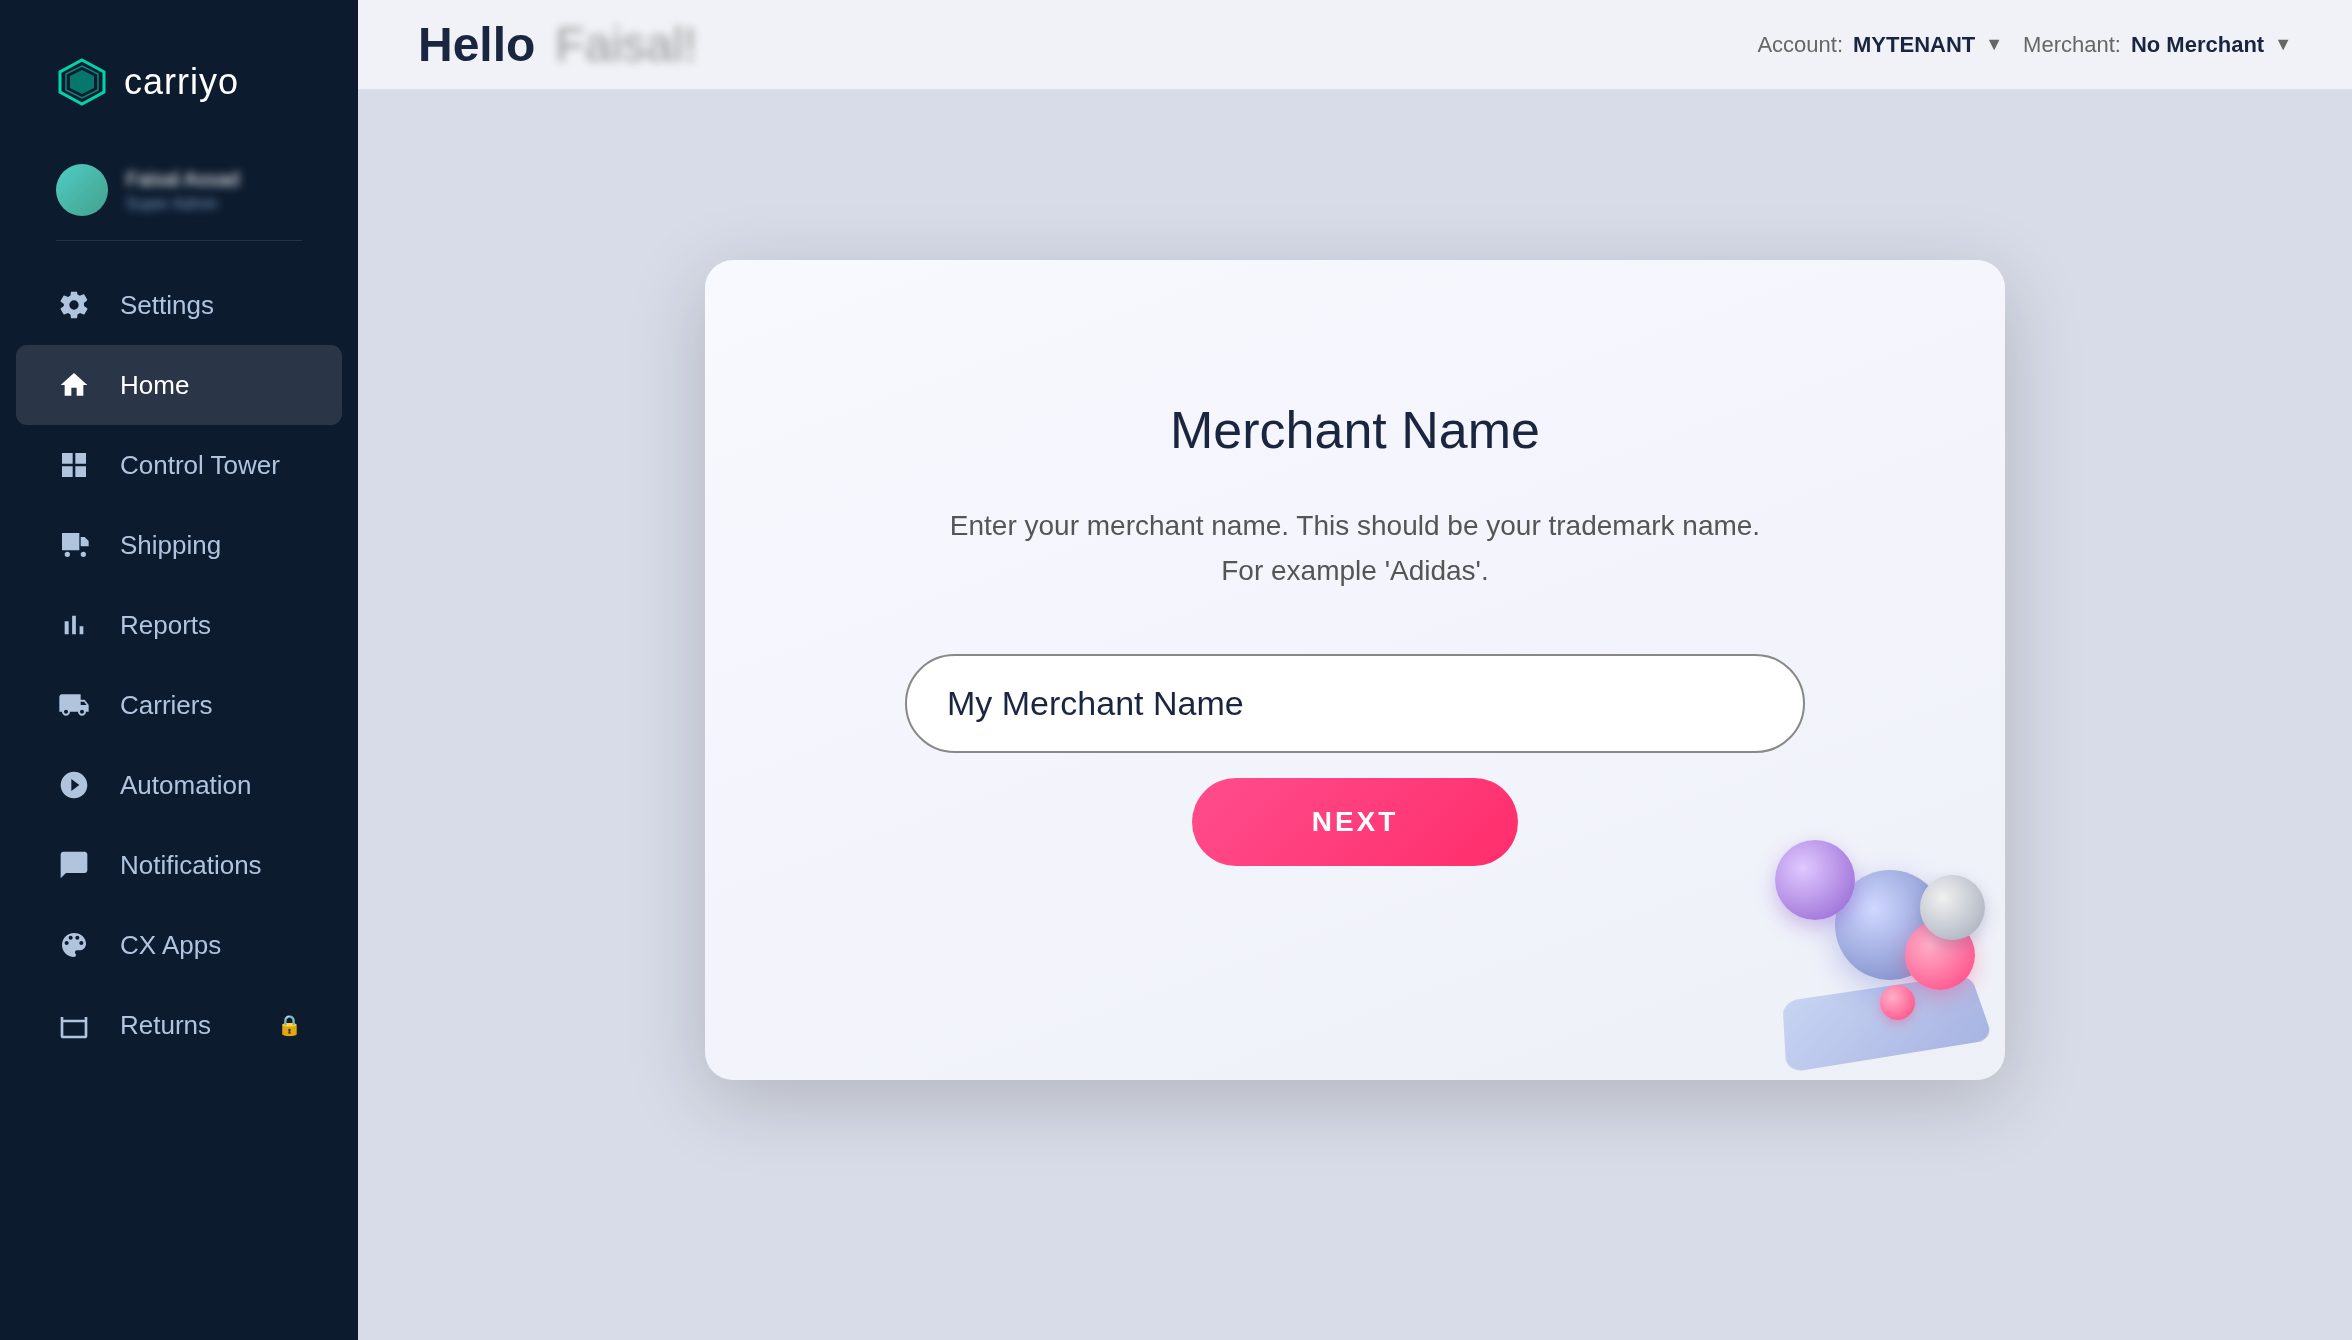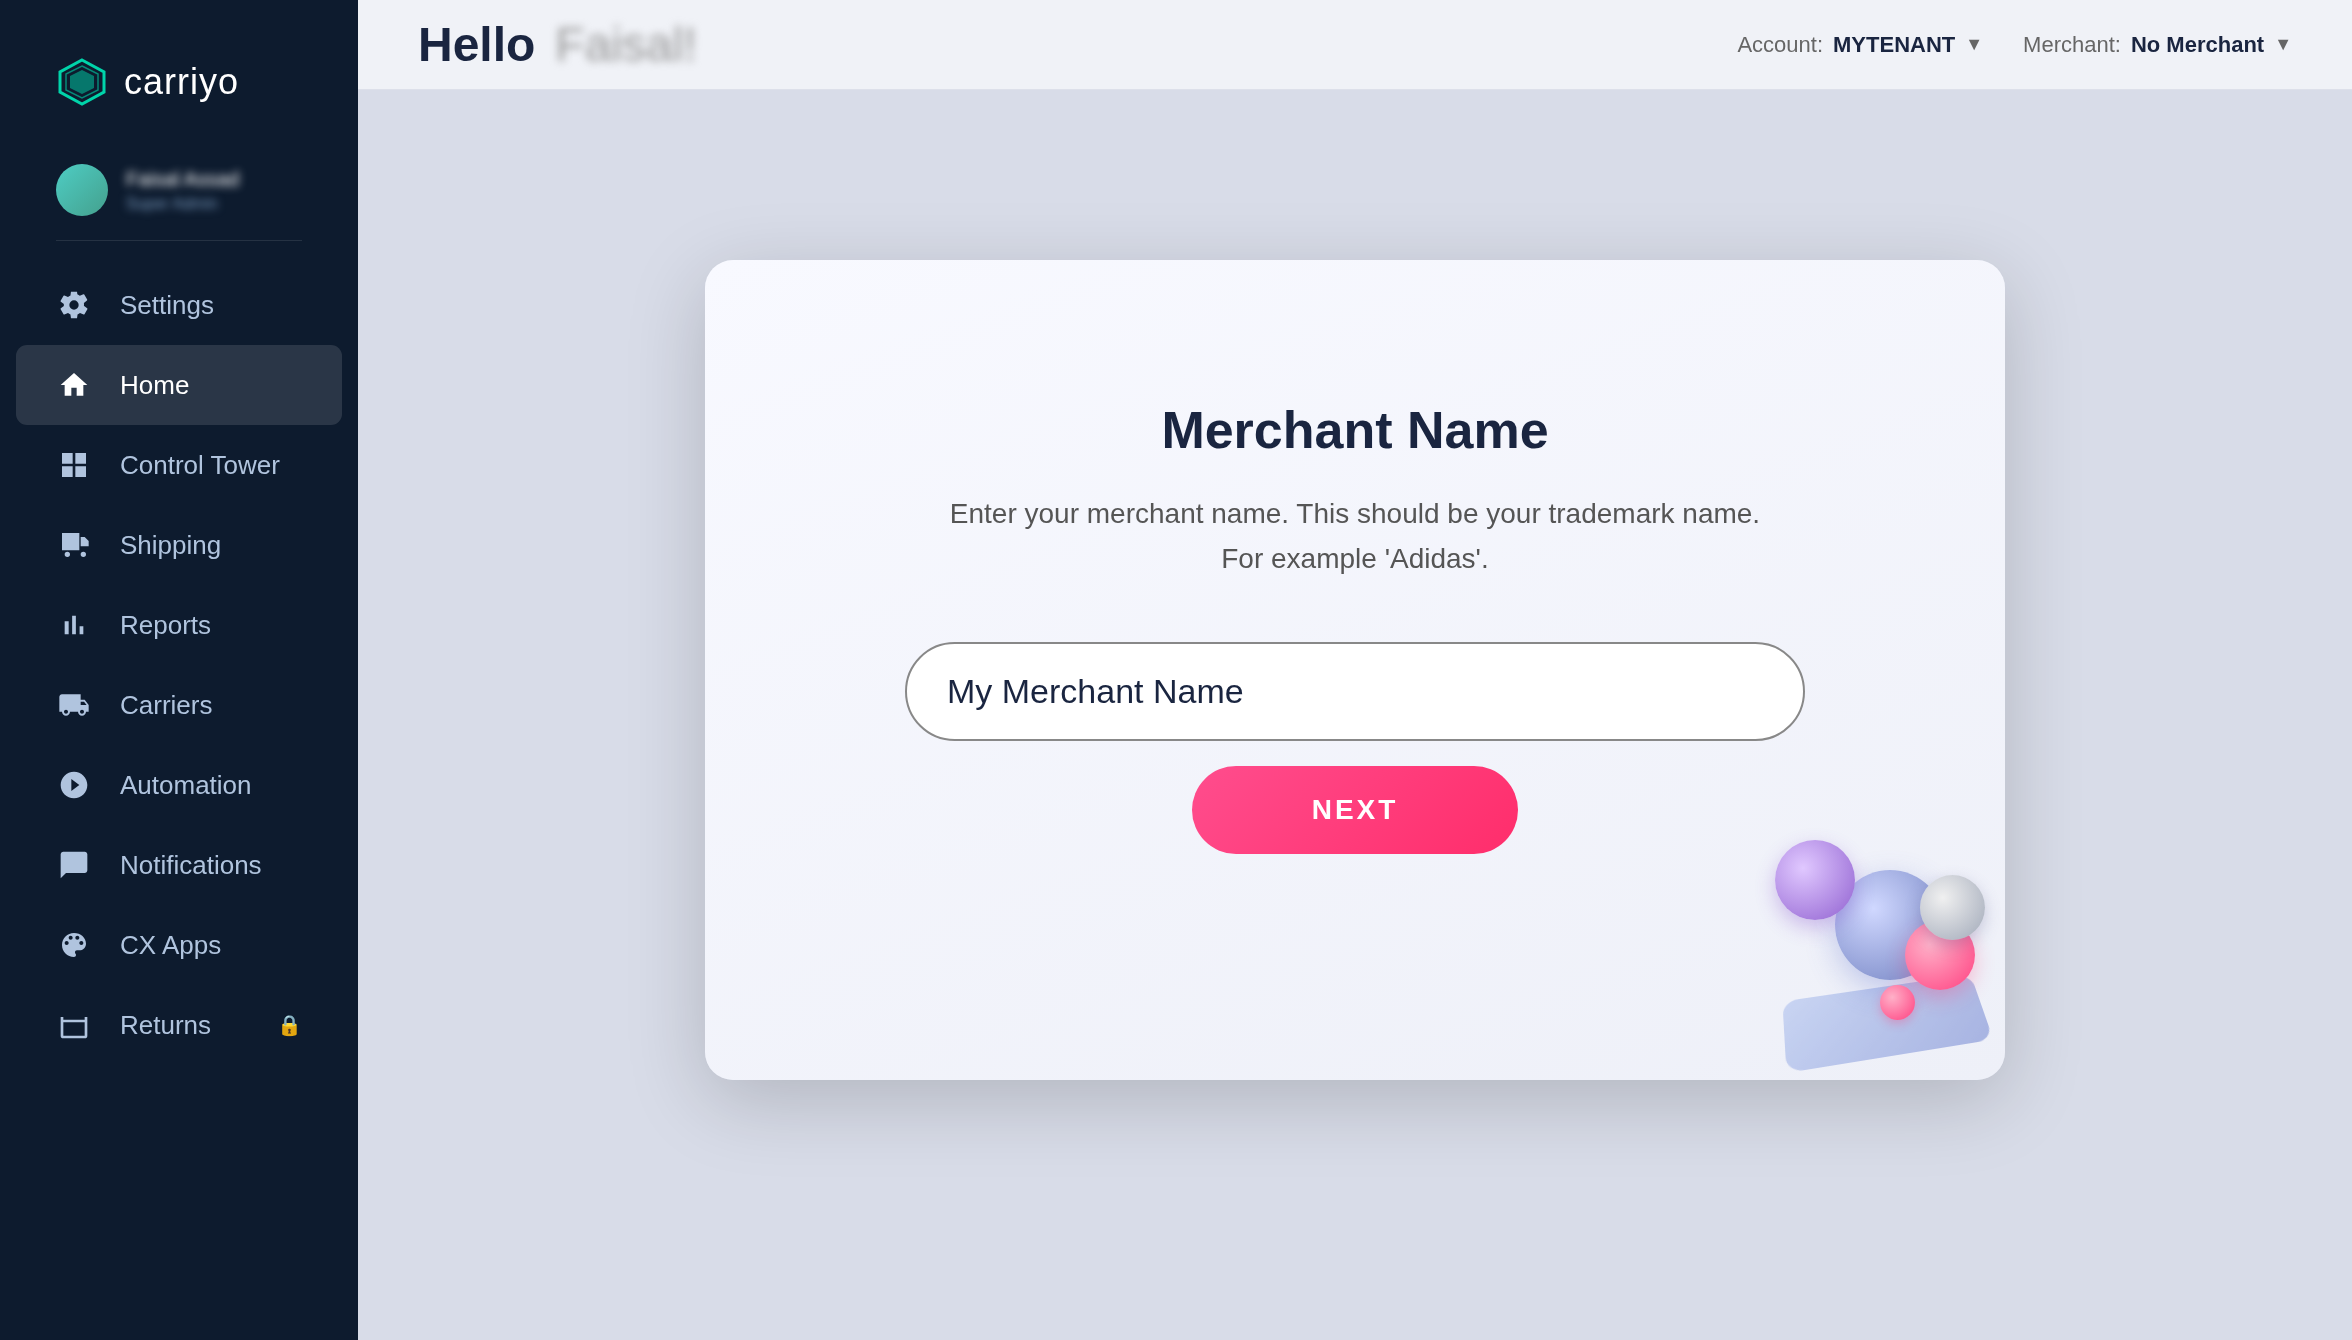--- a/index.html
+++ b/index.html
@@ -138,21 +138,21 @@
     }
     .page-title-blur {
       font-size: 48px;
       font-weight: 400;
       color: #999;
       filter: blur(4px);
     }
     .topbar-right {
       display: flex;
       align-items: center;
-      gap: 40px;
+      gap: 20px;
     }
     .topbar-account, .topbar-merchant {
       display: flex;
       align-items: center;
       gap: 10px;
       font-size: 22px;
       color: #333;
     }
     .topbar-account span.label, .topbar-merchant span.label {
       color: #666;
@@ -195,23 +195,23 @@
       padding: 80px 120px;
       display: flex;
       flex-direction: column;
       align-items: center;
       position: relative;
       box-shadow: 0 20px 80px rgba(0,0,0,0.18);
       background: linear-gradient(160deg, #f8f9ff 0%, #eef0f8 100%);
     }
     .modal-title {
       font-size: 52px;
-      font-weight: 700;
+      font-weight: 400;
       color: #1a2540;
-      margin-bottom: 32px;
+      margin-bottom: 44px;
       margin-top: 60px;
     }
     .modal-description {
       font-size: 28px;
       color: #555;
       text-align: center;
       line-height: 1.6;
       margin-bottom: 60px;
     }
     .modal-input {

